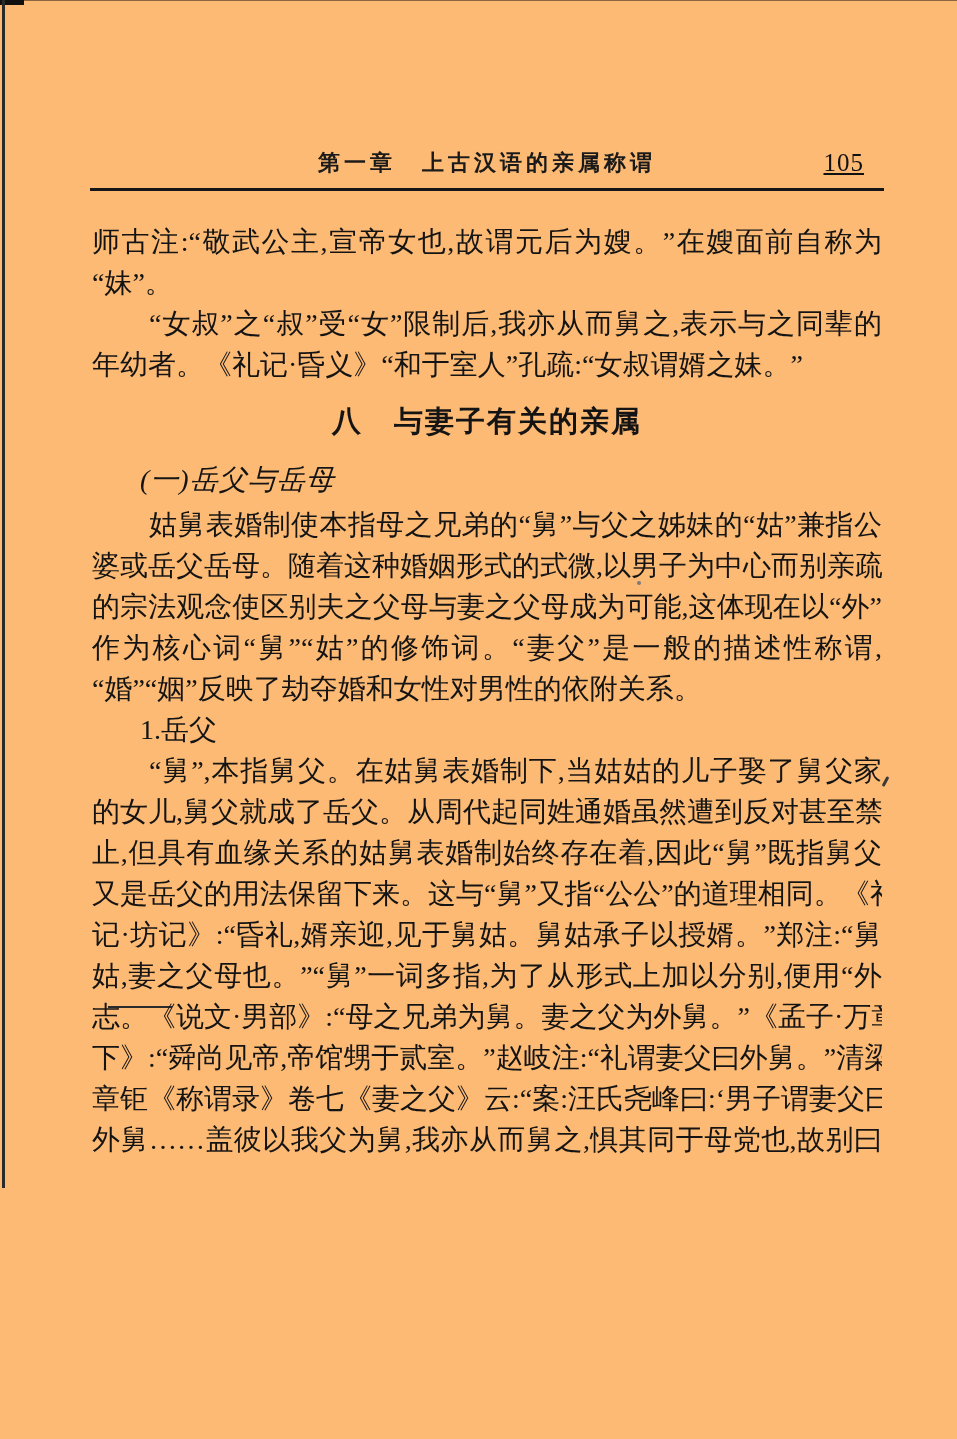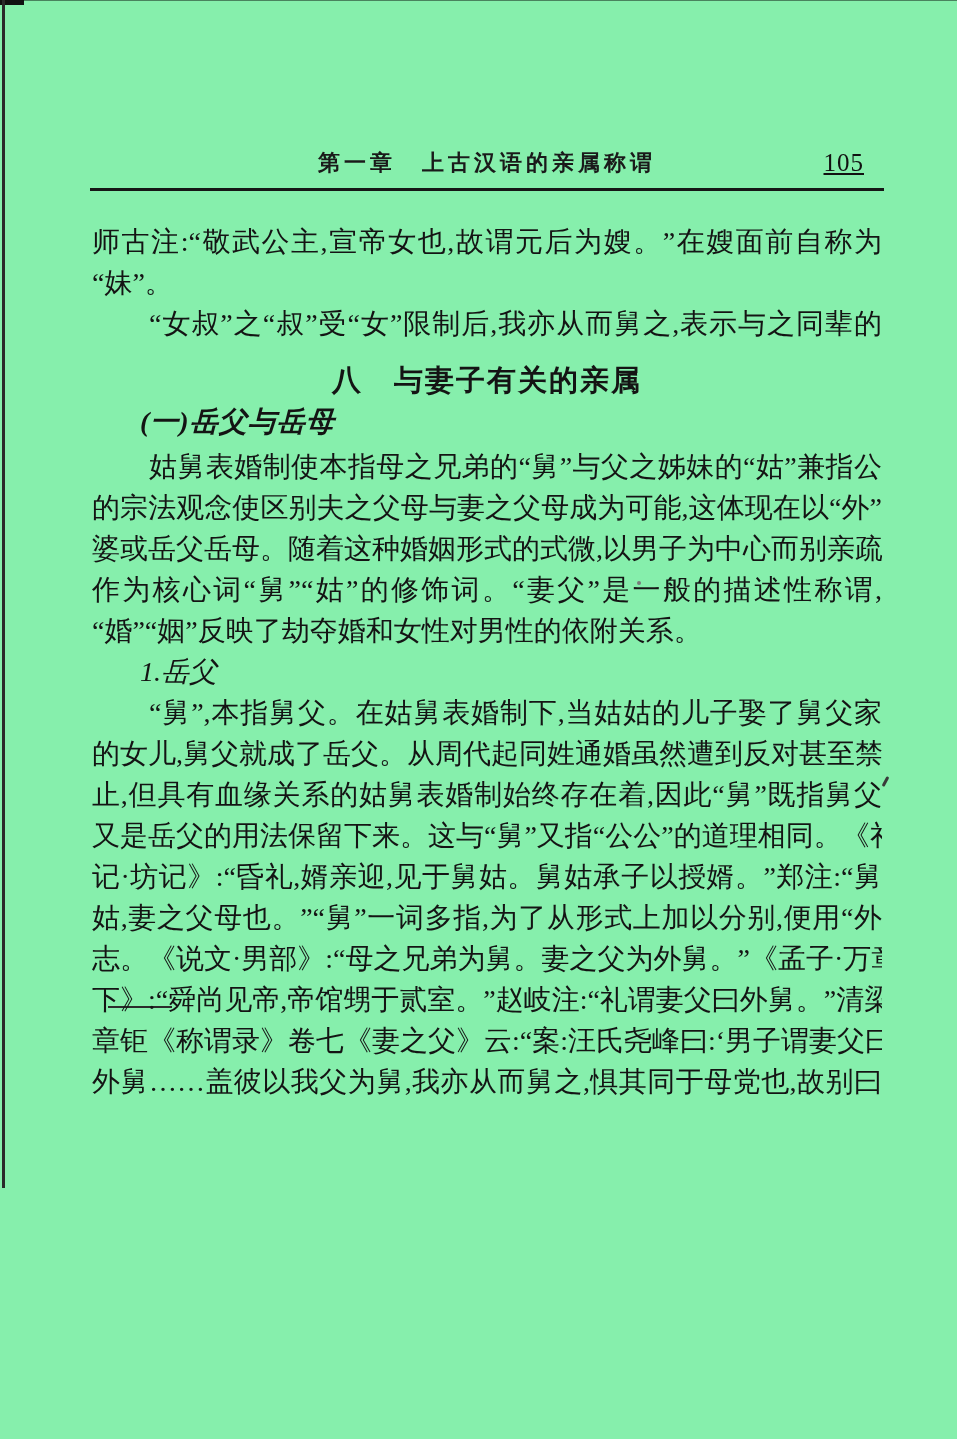--- a/index.html
+++ b/index.html
@@ -1,19 +1,19 @@
 <!DOCTYPE html>
 <html><head>
 <meta charset="utf-8">
 <style>
   html,body{margin:0;padding:0;background:#e8e8e8;}
   .page{
     position:relative;
     width:957px;height:1439px;
-    background:#86efac;
+    background:#fdba74;
     overflow:hidden;
     font-family:"Liberation Serif","DejaVu Serif",serif;
     color:#141414;
   }
   
   .edge-top{position:absolute;left:0;top:0;width:100%;height:1px;background:rgba(0,0,0,.45);}
   .edge-corner{position:absolute;left:0;top:0;width:24px;height:5px;background:#111;}
   .edge-left{position:absolute;left:2px;top:0;width:3px;height:1188px;background:#2a2a2a;}
   .speck-dot{position:absolute;left:637px;top:581px;width:4px;height:4px;border-radius:50%;background:#7a7a7a;}
   .speck-comma{position:absolute;left:884px;top:776px;width:3px;height:11px;background:#3a3a3a;border-radius:2px;transform:rotate(28deg);}
@@ -40,24 +40,24 @@
     overflow:hidden;
   }
   .line-last{text-align-last:left;}
   .indent{text-indent:57px;}
   .heading{
     text-align:center;font-weight:bold;font-size:29px;
     line-height:41px;margin-top:16px;letter-spacing:2px;
   }
   .subheading{
     padding-left:48px;font-style:italic;font-size:28px;
-    line-height:41px;margin-bottom:4px;letter-spacing:1px;font-weight:bold;
+    line-height:41px;margin-top:17px;margin-bottom:4px;letter-spacing:1px;
   }
   .subitem{
-    padding-left:48px;font-size:28px;line-height:41px;font-style:italic;
+    padding-left:48px;font-size:28px;line-height:41px;
   }
 </style>
 </head>
 <body>
 
 <div class="page">
 
   <div class="edge-top"></div>
   <div class="edge-corner"></div>
   <div class="edge-left"></div>
@@ -71,27 +71,28 @@
       <div class="page-number">105</div>
     </div>
     <div class="header-rule"></div>
     <div class="blocks" id="blocks-root">
         <div class="para">
           <div class="line">师古注:“敬武公主,宣帝女也,故谓元后为嫂。”在嫂面前自称为</div>
           <div class="line line-last">“妹”。</div>
         </div>
         <div class="para">
           <div class="line indent">“女叔”之“叔”受“女”限制后,我亦从而舅之,表示与之同辈的</div>
+          <div class="line line-last">年幼者。《礼记·昏义》“和于室人”孔疏:“女叔谓婿之妹。”</div>
         </div>
         <div class="heading">八　与妻子有关的亲属</div>
         <div class="subheading">(一)岳父与岳母</div>
         <div class="para">
           <div class="line indent">姑舅表婚制使本指母之兄弟的“舅”与父之姊妹的“姑”兼指公</div>
+          <div class="line">婆或岳父岳母。随着这种婚姻形式的式微,以男子为中心而别亲疏</div>
           <div class="line">的宗法观念使区别夫之父母与妻之父母成为可能,这体现在以“外”</div>
-          <div class="line">婆或岳父岳母。随着这种婚姻形式的式微,以男子为中心而别亲疏</div>
           <div class="line">作为核心词“舅”“姑”的修饰词。“妻父”是一般的描述性称谓,</div>
           <div class="line line-last">“婚”“姻”反映了劫夺婚和女性对男性的依附关系。</div>
         </div>
         <div class="subitem">1.岳父</div>
         <div class="para">
           <div class="line indent">“舅”,本指舅父。在姑舅表婚制下,当姑姑的儿子娶了舅父家</div>
           <div class="line">的女儿,舅父就成了岳父。从周代起同姓通婚虽然遭到反对甚至禁</div>
           <div class="line">止,但具有血缘关系的姑舅表婚制始终存在着,因此“舅”既指舅父</div>
           <div class="line">又是岳父的用法保留下来。这与“舅”又指“公公”的道理相同。《礼</div>
           <div class="line">记·坊记》:“昏礼,婿亲迎,见于舅姑。舅姑承子以授婿。”郑注:“舅</div>

